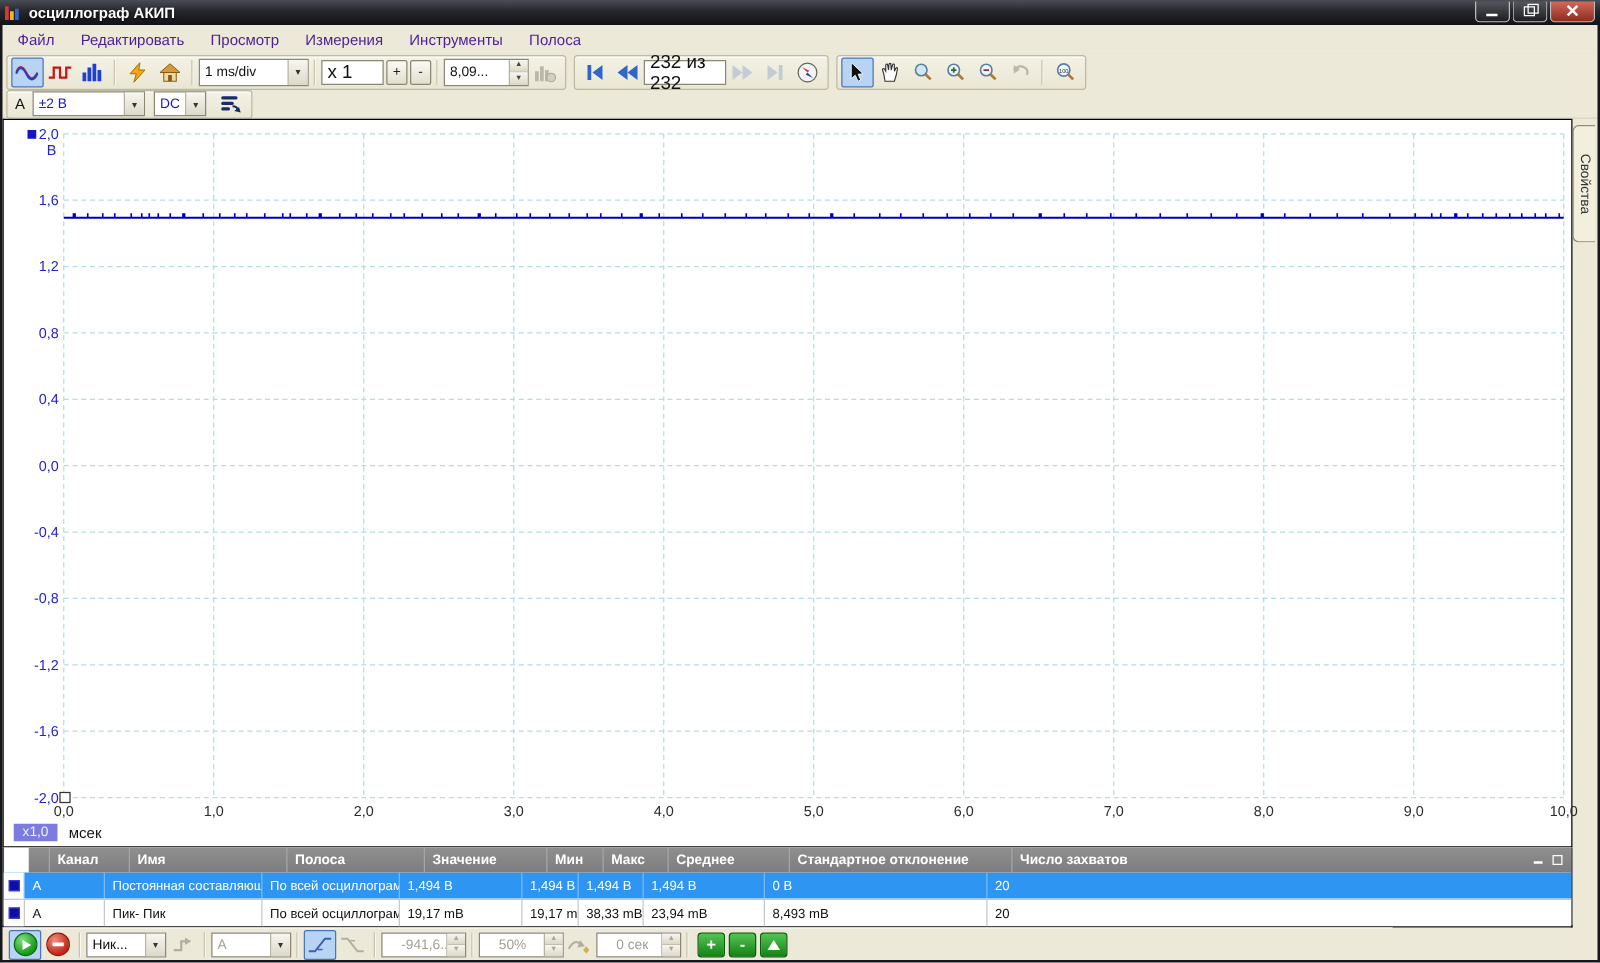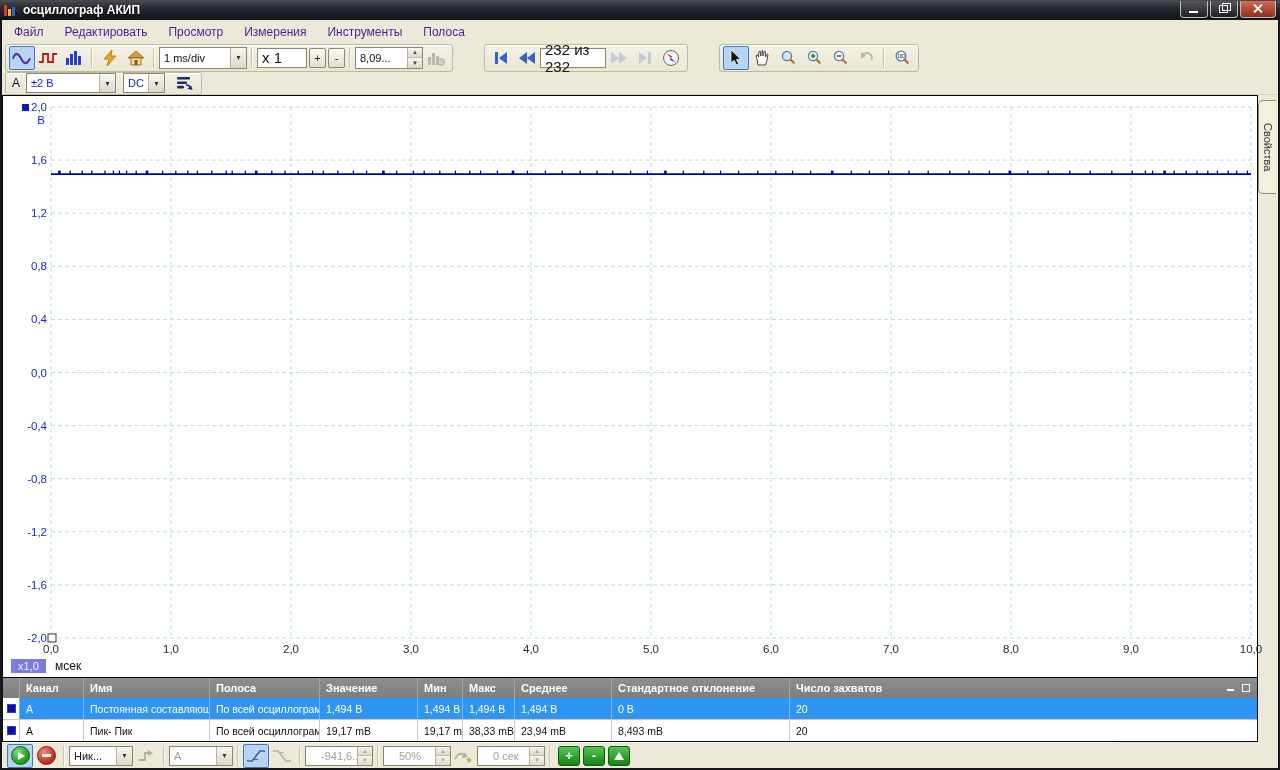--- a/index.html
+++ b/index.html
@@ -33,21 +33,21 @@
   .glyph-x:before{transform:rotate(45deg);}
   .glyph-x:after{transform:rotate(-45deg);}
 
   
   .menubar{position:absolute;left:2px;top:20px;width:1276px;height:23px;background:#ece9d8;
     display:flex;align-items:center;border-bottom:1px solid #e0dcc8;}
   .menu-item{font-size:12px;color:#4c1d95;padding:3px 9px;margin-left:3px;cursor:default;}
 
   
   .toolbar1{position:absolute;left:2px;top:43px;width:1276px;height:29px;background:#ece9d8;
-    display:flex;align-items:center;padding-left:3px;box-sizing:border-box;gap:25px;}
+    display:flex;align-items:center;padding-left:3px;box-sizing:border-box;}
   .toolbar2{position:absolute;left:2px;top:72px;width:1276px;height:23px;background:#ece9d8;
     display:flex;align-items:center;padding-left:3px;box-sizing:border-box;border-bottom:1px solid #d8d4c0;}
   .tb-panel{display:flex;align-items:center;height:26px;border:1px solid #bcb9a4;border-radius:3px;
     padding:0 3px;margin-right:6px;background:linear-gradient(180deg,#f4f2e6,#e9e6d2);box-shadow:0 1px 0 #fff inset;}
   .toolbar2 .tb-panel{height:21px;}
   .tb-sep{width:1px;height:20px;background:#c6c3ae;border-right:1px solid #fbfaf2;margin:0 4px;}
   .tb-btn{width:24px;height:22px;display:flex;align-items:center;justify-content:center;
     border:1px solid transparent;border-radius:2px;cursor:default;}
   .tb-btn.toggled{background:#b8d4f5;border-color:#4a76b8;}
   .tb-btn.disabled{opacity:.85;}
@@ -81,21 +81,21 @@
   .props-tab{position:absolute;left:1258px;top:100px;width:17px;height:92px;background:#f3efdd;
     border:1px solid #8f8c77;border-right:none;border-radius:5px 0 0 5px;
     writing-mode:vertical-rl;text-align:center;font-size:11px;color:#333;
     display:flex;align-items:center;justify-content:center;z-index:45;}
 
   
   .mtable{position:absolute;left:2px;top:678px;width:1256px;height:64px;background:#fff;
     border-left:1px solid #101018;border-right:1px solid #101018;border-bottom:2px solid #101018;
     box-sizing:border-box;font-size:10.5px;}
   .mhead{display:flex;height:20px;background:linear-gradient(180deg,#8f8f8f,#7d7d7d);
-    color:#fff;font-weight:bold;font-size:11px;position:relative;}
+    color:#fff;font-weight:bold;font-size:11px;position:relative;margin-left:20px;}
   .mrow{display:flex;height:21px;background:#fff;color:#111;border-top:1px solid #c9c9c9;}
   .mrow.selected{background:#2e95f3;color:#fff;border-top:none;}
   .ci{width:16px;display:flex;align-items:center;justify-content:center;background:#fff;}
   .ci .sq{width:7px;height:7px;background:#0d0da8;border:1px solid #3a3ac8;}
   .mcell{box-sizing:border-box;padding:0 0 0 6px;display:flex;align-items:center;
     white-space:nowrap;overflow:hidden;border-left:1px solid #c8c8c8;}
   .mhead .mcell{border-left:1px solid #a5a5a5;}
   .mrow.selected .mcell{border-left:1px solid rgba(255,255,255,.35);}
   .c0{width:64px}.c1{width:126px}.c2{width:110px}.c3{width:98px}.c4{width:45px}
   .c5{width:52px}.c6{width:97px}.c7{width:178px}.c8{flex:1}

